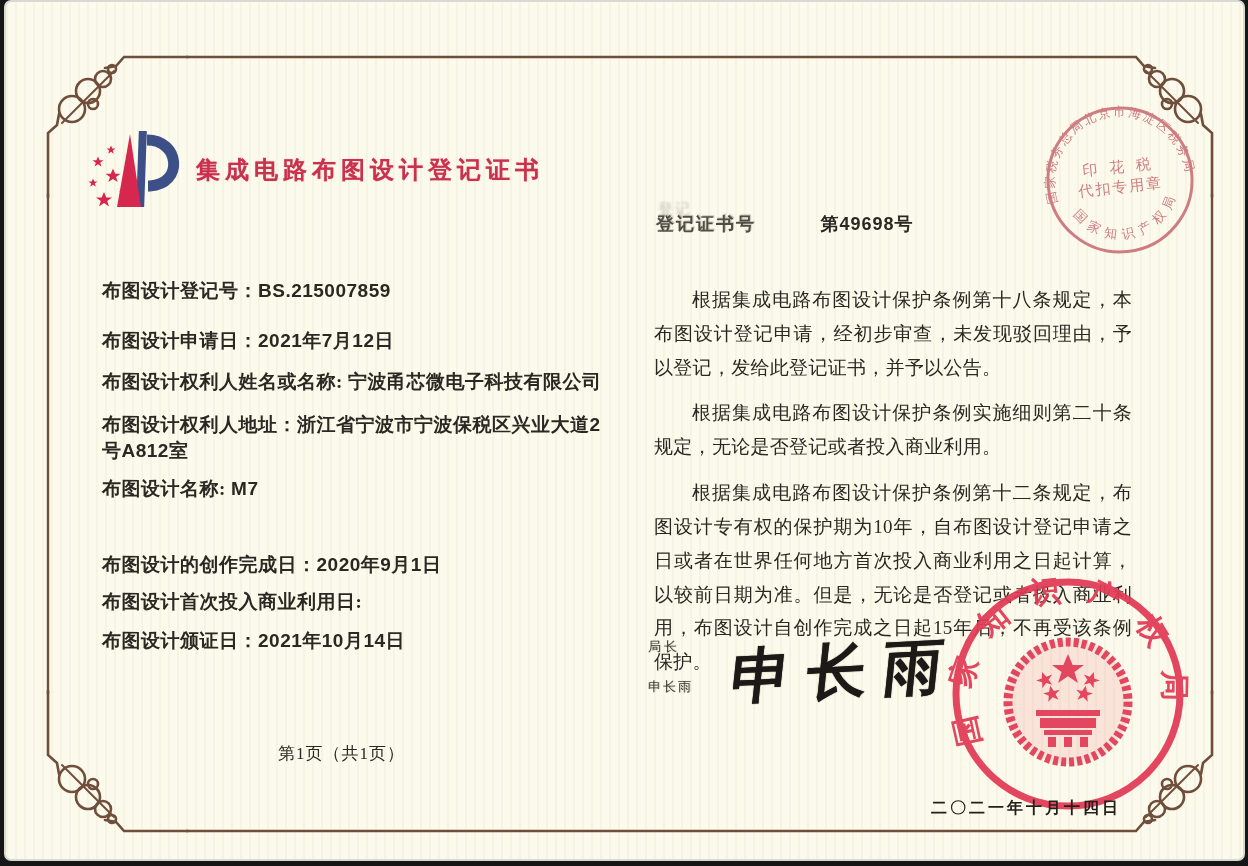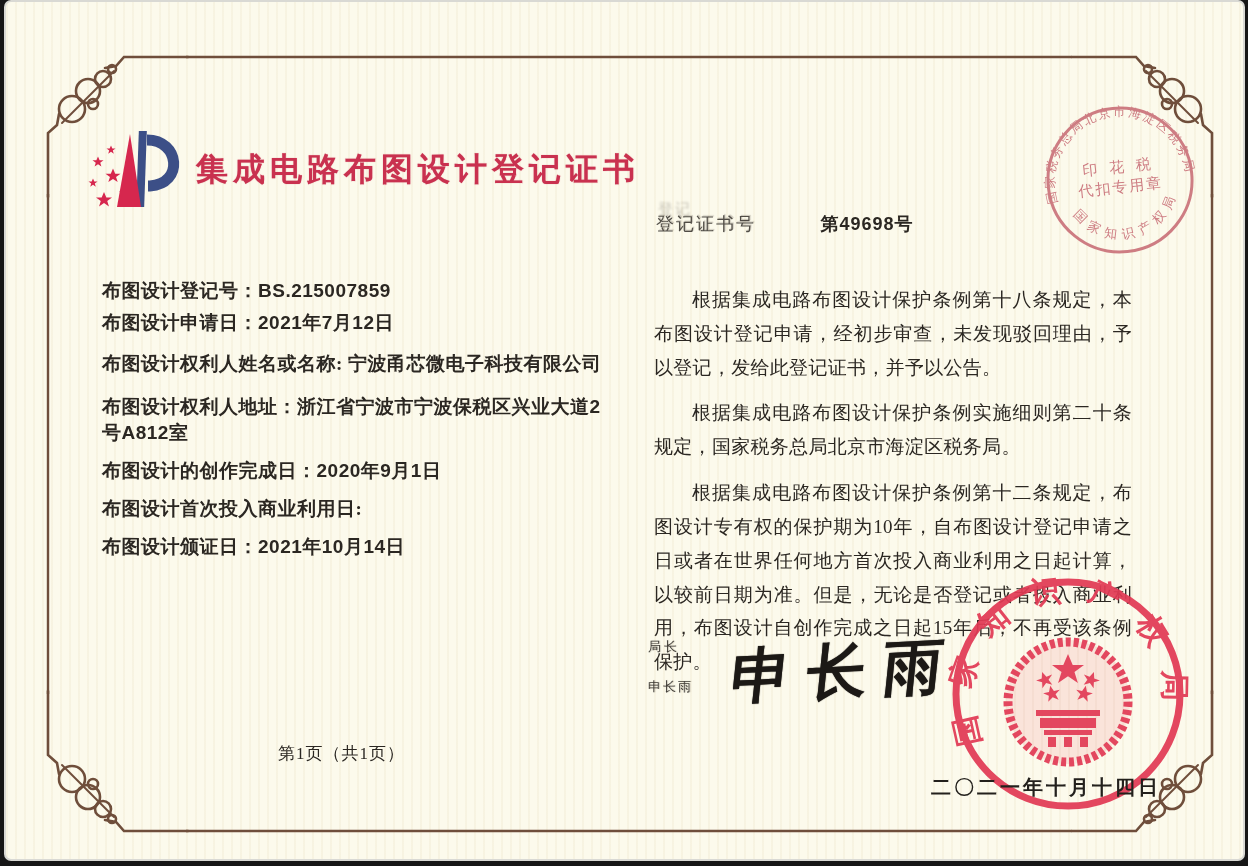--- a/index.html
+++ b/index.html
@@ -20,34 +20,34 @@
   svg{position:absolute;overflow:visible;}
   .frame-line{stroke:#6f4e3b;stroke-width:2.4;}
   .corner{position:absolute;width:140px;height:140px;}
   .corner.tr{transform:scaleX(-1);}
   .corner.bl{transform:scaleY(-1);}
   .corner.br{transform:scale(-1,-1);}
 
   .title-row{position:absolute;left:78px;top:120px;height:96px;display:flex;align-items:center;}
   .logo{width:104px;height:88px;position:relative;flex:0 0 auto;}
   .cert-title{
-    color:#c9314f;font-size:32px;font-weight:700;letter-spacing:5px;
+    color:#c9314f;font-size:24px;font-weight:700;letter-spacing:5px;
     white-space:nowrap;margin-left:8px;
     text-shadow:0 0 1px rgba(201,49,79,.55);
   }
 
   .certno-row{position:absolute;left:650px;top:210px;font-size:18px;color:#2b2722;}
-  .certno-label{display:inline-block;opacity:.82;text-shadow:1px -1px 1px rgba(60,50,40,.35);letter-spacing:2px;}
+  .certno-label{display:inline-block;opacity:.82;text-shadow:1px -1px 1px rgba(60,50,40,.35);letter-spacing:2px;font-weight:bold;}
   .certno-ghost{position:absolute;left:2px;top:-12px;font-size:15px;color:#4a4238;opacity:.30;filter:blur(1px);letter-spacing:2px;}
   .certno-value{display:inline-block;margin-left:60px;font-weight:700;font-family:"Liberation Sans","DejaVu Sans",sans-serif;letter-spacing:1px;text-align:right;}
 
   .left-col{position:absolute;left:96px;top:276px;width:505px;color:#2b2722;font-size:19px;line-height:1.35;}
   .field{font-weight:600;letter-spacing:.5px;}
   .field .val{font-weight:700;font-family:"Liberation Sans","DejaVu Sans",sans-serif;letter-spacing:.5px;}
-  .f0{margin-bottom:6px;}
+  .f0{margin-bottom:24px;}
   .f1{margin-bottom:16px;}
   .f2{margin-bottom:17px;}
   .f3{margin-bottom:13px;}
   .f4{margin-bottom:50px;}
   .f5{margin-bottom:12px;}
   .f6{margin-bottom:13px;}
 
   .right-col{position:absolute;left:648px;top:281px;width:478px;color:#2b2722;
     font-size:19px;line-height:1.78;text-align:justify;}
   .right-col p{margin:0 0 12px 0;text-indent:2em;letter-spacing:.3px;}
@@ -56,21 +56,21 @@
   .signer .role{letter-spacing:3px;opacity:.9;text-shadow:1px 0 1px rgba(60,50,40,.3);}
   .signer .name{margin-top:27px;letter-spacing:2px;opacity:.9;text-shadow:1px 0 1px rgba(60,50,40,.3);}
   .autograph{
     position:absolute;left:725px;top:628px;width:300px;
     font-size:60px;font-weight:700;color:#1c1916;white-space:nowrap;
     letter-spacing:16px;transform:rotate(-3deg) skewX(-9deg);
     text-shadow:0 0 1px #1c1916;
   }
 
   .seal-wrap{position:absolute;left:942px;top:572px;width:240px;height:240px;opacity:.93;}
-  .date-line{position:absolute;left:925px;top:772px;font-size:20px;color:#23201c;letter-spacing:3px;white-space:nowrap;font-weight:600;font-family:Liberation Mono, monospace;}
+  .date-line{position:absolute;left:925px;top:796px;font-size:16px;color:#23201c;letter-spacing:3px;white-space:nowrap;font-weight:600;font-family:Liberation Mono, monospace;}
   .footer-page{position:absolute;left:272px;top:740px;font-size:17px;color:#2b2722;letter-spacing:1px;}
 
   .stamp-wrap{position:absolute;left:1032px;top:96px;width:164px;height:164px;transform:rotate(-6deg);opacity:.85;}
 
   .hidden-defs{width:0;height:0;position:absolute;}
 </style>
 </head>
 <body>
 
 <svg class="hidden-defs" aria-hidden="true">
@@ -135,28 +135,29 @@
     <span class="certno-ghost">登记</span>
     <span class="certno-label">登记证书号</span>
     <span class="certno-value">第49698号</span>
   </div>
 
   <div class="left-col">
     <div class="field f0"><span>布图设计登记号：</span><span class="val">BS.215007859</span></div>
     <div class="field f1"><span>布图设计申请日：</span><span class="val">2021年7月12日</span></div>
     <div class="field f2"><span>布图设计权利人姓名或名称:</span> <span class="val">宁波甬芯微电子科技有限公司</span></div>
     <div class="field f3"><span>布图设计权利人地址：</span><span class="val">浙江省宁波市宁波保税区兴业大道2号A812室</span></div>
+    <div class="field f4"><span>布图设计名称:</span> <span class="val">M7</span></div>
     <div class="field f5"><span>布图设计的创作完成日：</span><span class="val">2020年9月1日</span></div>
     <div class="field f6"><span>布图设计首次投入商业利用日:</span><span class="val"></span></div>
     <div class="field f7"><span>布图设计颁证日：</span><span class="val">2021年10月14日</span></div>
   </div>
 
   <div class="right-col">
     <p>根据集成电路布图设计保护条例第十八条规定，本布图设计登记申请，经初步审查，未发现驳回理由，予以登记，发给此登记证书，并予以公告。</p>
-    <p>根据集成电路布图设计保护条例实施细则第二十条规定，国家税务总局北京市海淀区税务局。</p>
+    <p>根据集成电路布图设计保护条例实施细则第二十条规定，无论是否登记或者投入商业利用。</p>
     <p>根据集成电路布图设计保护条例第十二条规定，布图设计专有权的保护期为10年，自布图设计登记申请之日或者在世界任何地方首次投入商业利用之日起计算，以较前日期为准。但是，无论是否登记或者投入商业利用，布图设计自创作完成之日起15年后，不再受该条例保护。</p>
   </div>
 
   <div class="signer">
     <div class="role">局长</div>
     <div class="name">申长雨</div>
   </div>
   <div class="autograph">申长雨</div>
 
   <div class="seal-wrap">

